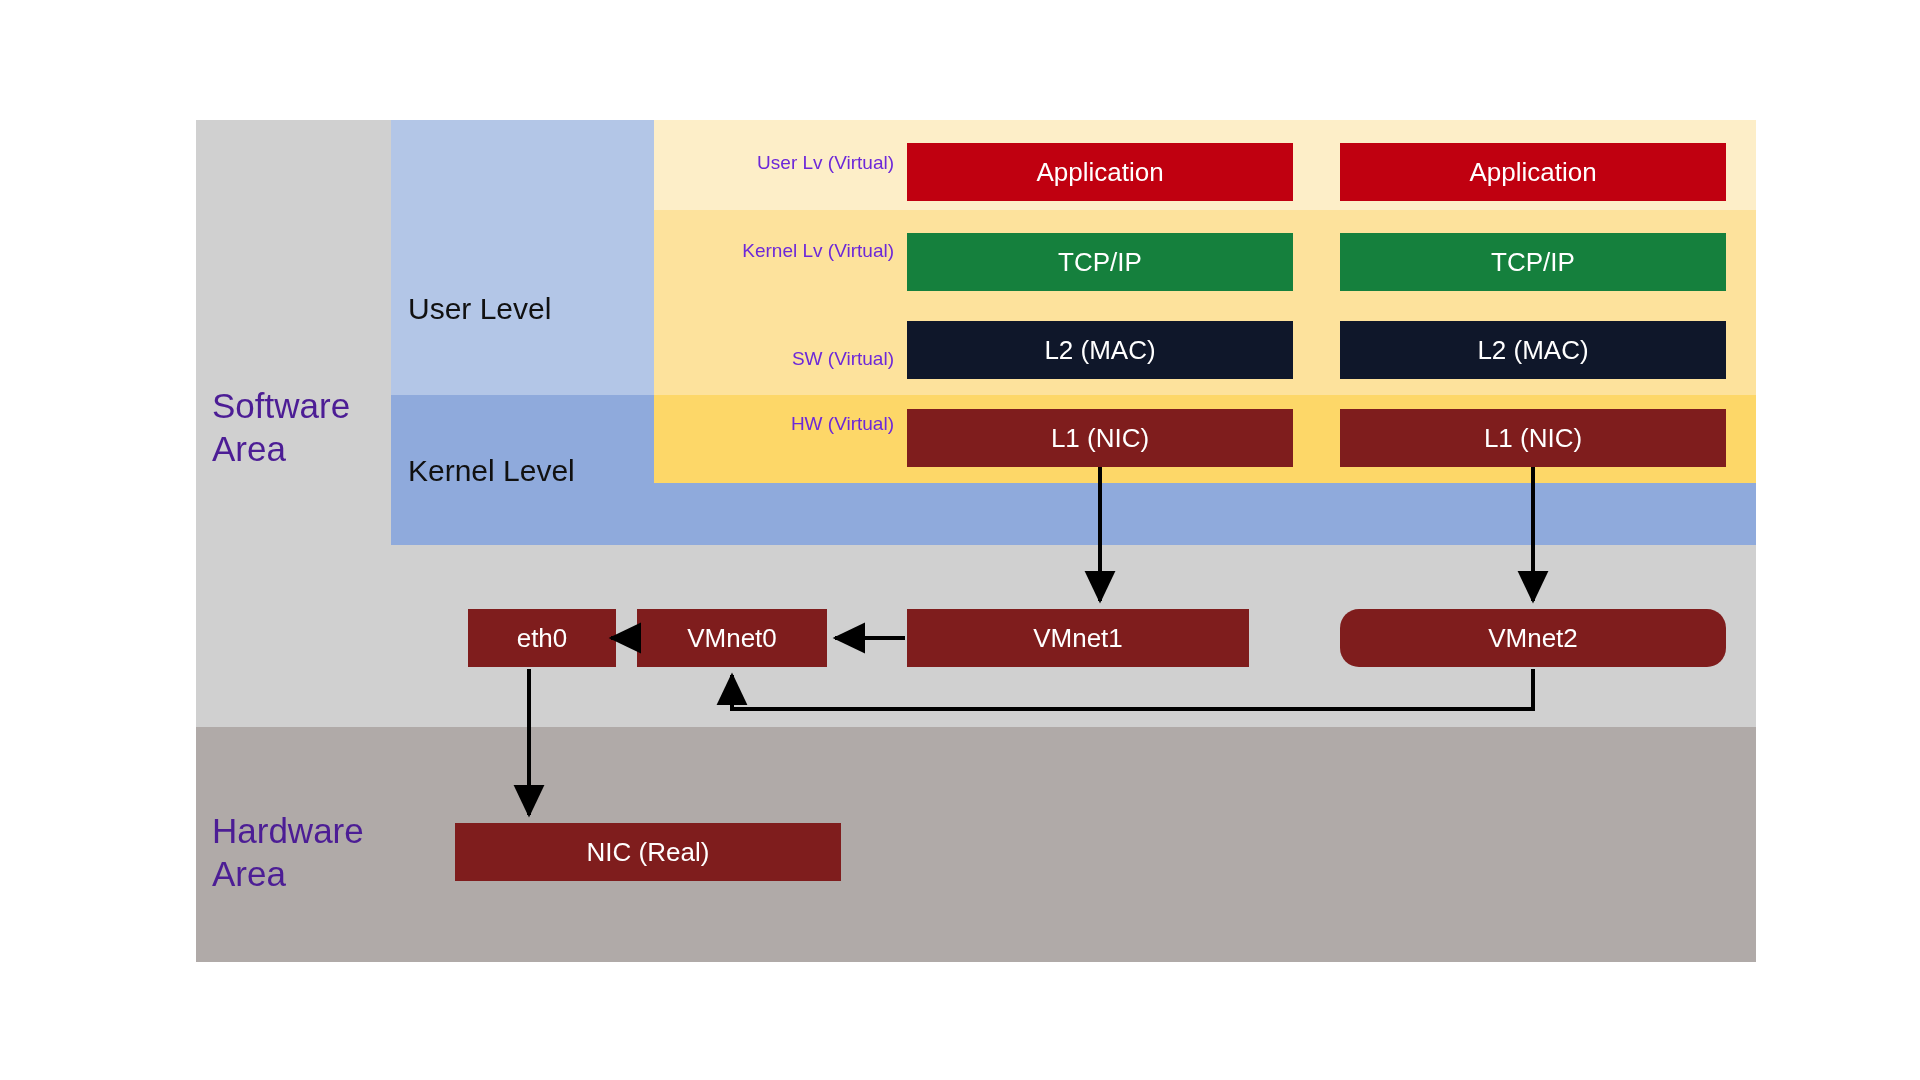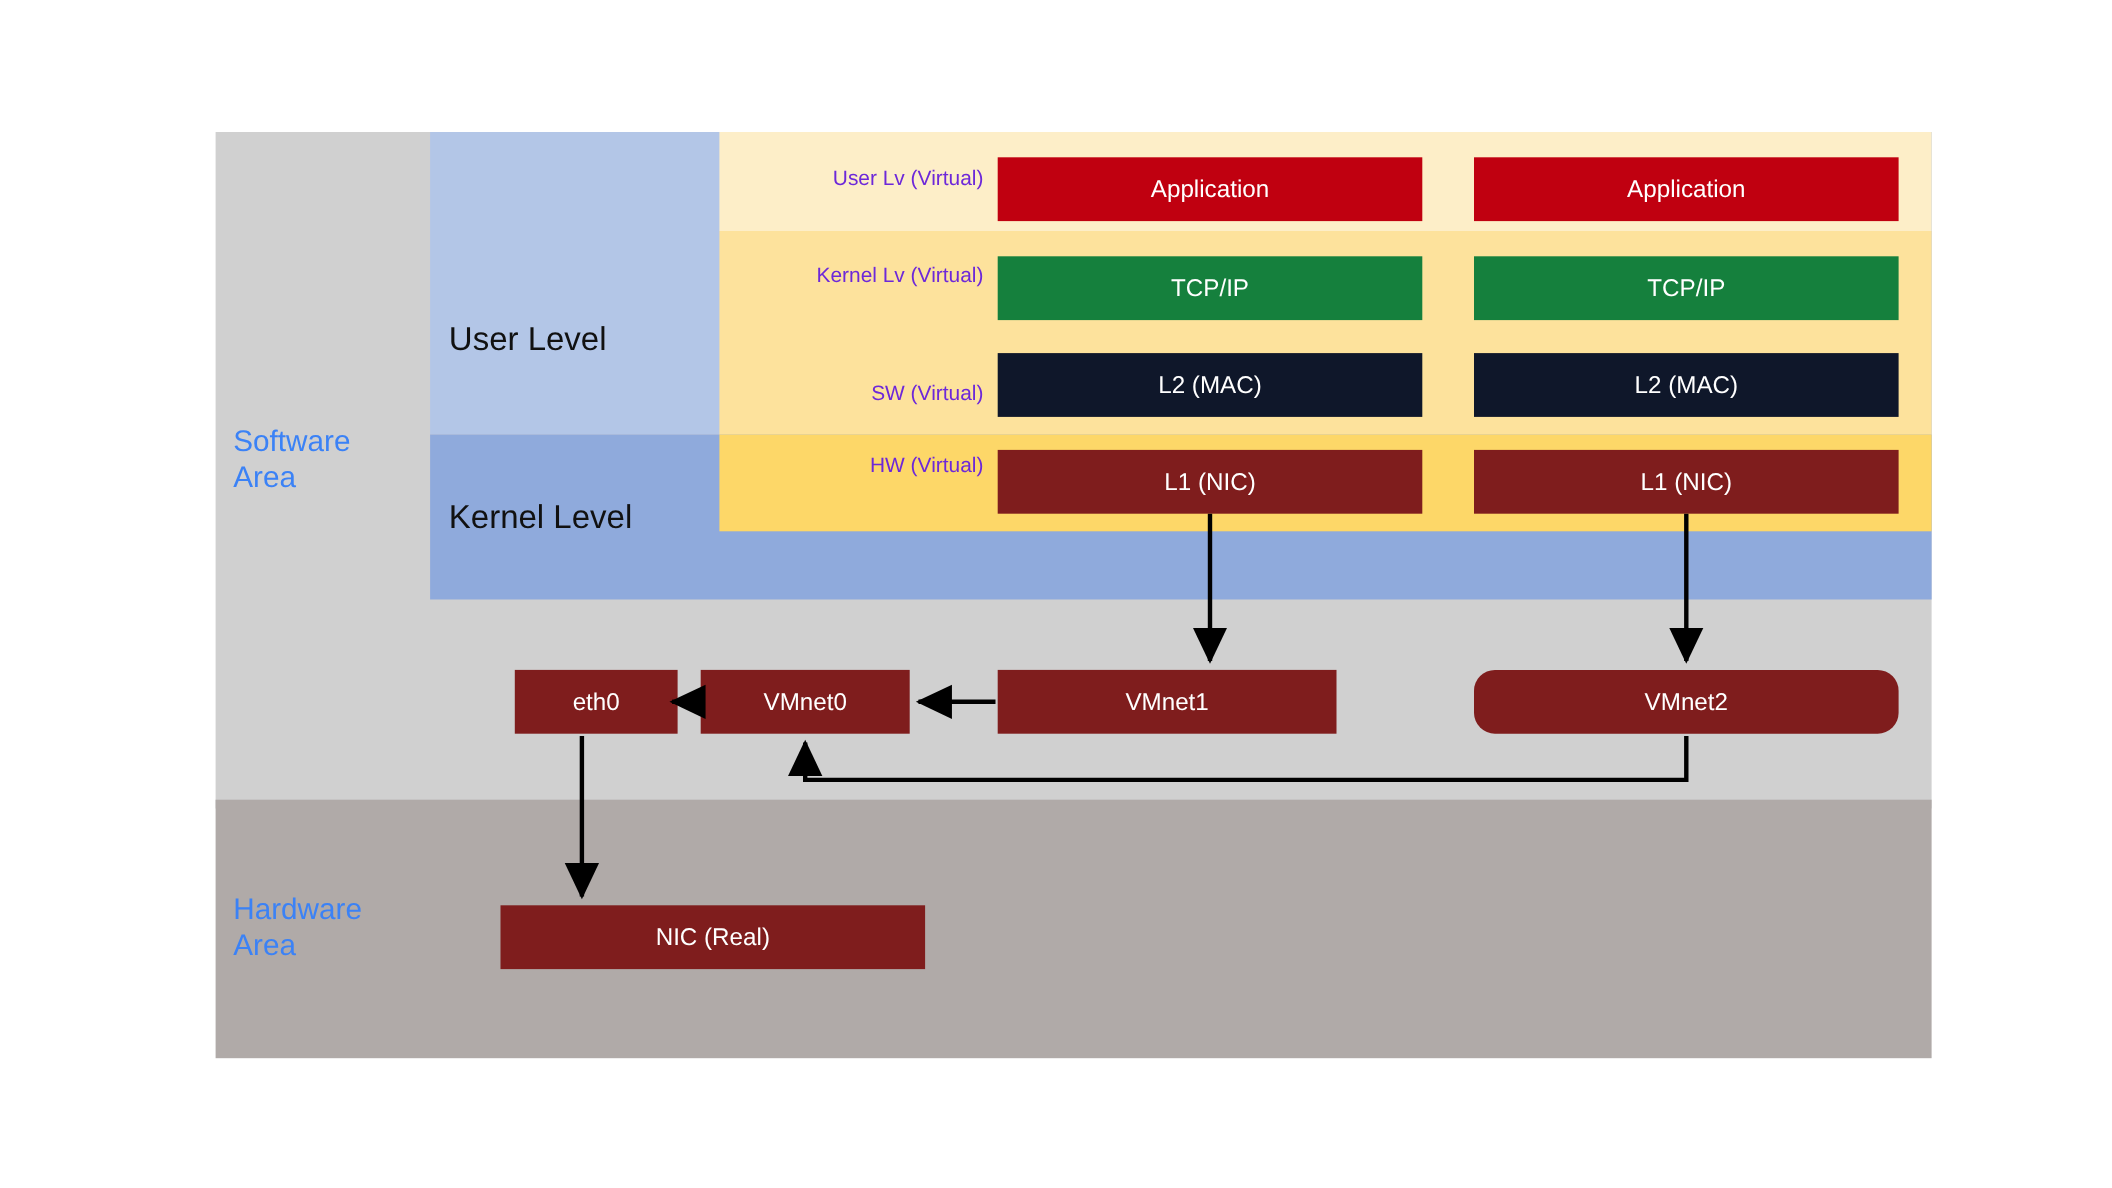--- a/index.html
+++ b/index.html
@@ -39,22 +39,22 @@
   }
   .band-virt-mid {
     background: #fde29c;
   }
   .band-virt-hw {
     background: #fdd768;
   }
 
   
   .area-label {
-    color: #3b82f6;
-    font-size: 27px;
+    color: #4c1d95;
+    font-size: 35px;
     line-height: 1.22;
     white-space: pre-line;
   }
   .level-label {
     color: #111111;
     font-size: 30px;
     white-space: nowrap;
   }
   .row-label {
     color: #6d28d9;
@@ -62,21 +62,21 @@
     white-space: nowrap;
     text-align: right;
   }
 
   
   .node {
     display: flex;
     align-items: center;
     justify-content: center;
     color: #ffffff;
-    font-size: 22px;
+    font-size: 26px;
     white-space: nowrap;
     box-sizing: border-box;
     text-align: center;
   }
   .node-app   { background: #c00010; }
   .node-tcp   { background: #15803d; }
   .node-l2    { background: #0f172a; }
   .node-dark  { background: #7f1d1d; }
 
   #wires {
@@ -137,21 +137,21 @@
   <div class="abs node node-tcp" style="left:1340px; top:233px; width:386px; height:58px;">TCP/IP</div>
 
   <div class="abs node node-l2" style="left:1340px; top:321px; width:386px; height:58px;">L2 (MAC)</div>
 
   <div class="abs node node-dark" style="left:1340px; top:409px; width:386px; height:58px;">L1 (NIC)</div>
 
   <div class="abs node node-dark" style="left:468px; top:609px; width:148px; height:58px;">eth0</div>
 
   <div class="abs node node-dark" style="left:637px; top:609px; width:190px; height:58px;">VMnet0</div>
 
-  <div class="abs node node-dark" style="left:907px; top:609px; width:308px; height:58px;">VMnet1</div>
+  <div class="abs node node-dark" style="left:907px; top:609px; width:342px; height:58px;">VMnet1</div>
 
   <div class="abs node node-dark" style="left:1340px; top:609px; width:386px; height:58px;border-radius:19px;">VMnet2</div>
 
   <div class="abs node node-dark" style="left:455px; top:823px; width:386px; height:58px;">NIC (Real)</div>
 
   <svg id="wires" viewBox="0 0 1920 1080" xmlns="http://www.w3.org/2000/svg">
     <defs>
       <marker id="ah" markerWidth="9" markerHeight="9" refX="7.6" refY="4.5" orient="auto" markerUnits="strokeWidth">
         <path d="M0,0.6 L8.2,4.5 L0,8.4 z" fill="#000000"></path>
       </marker>

